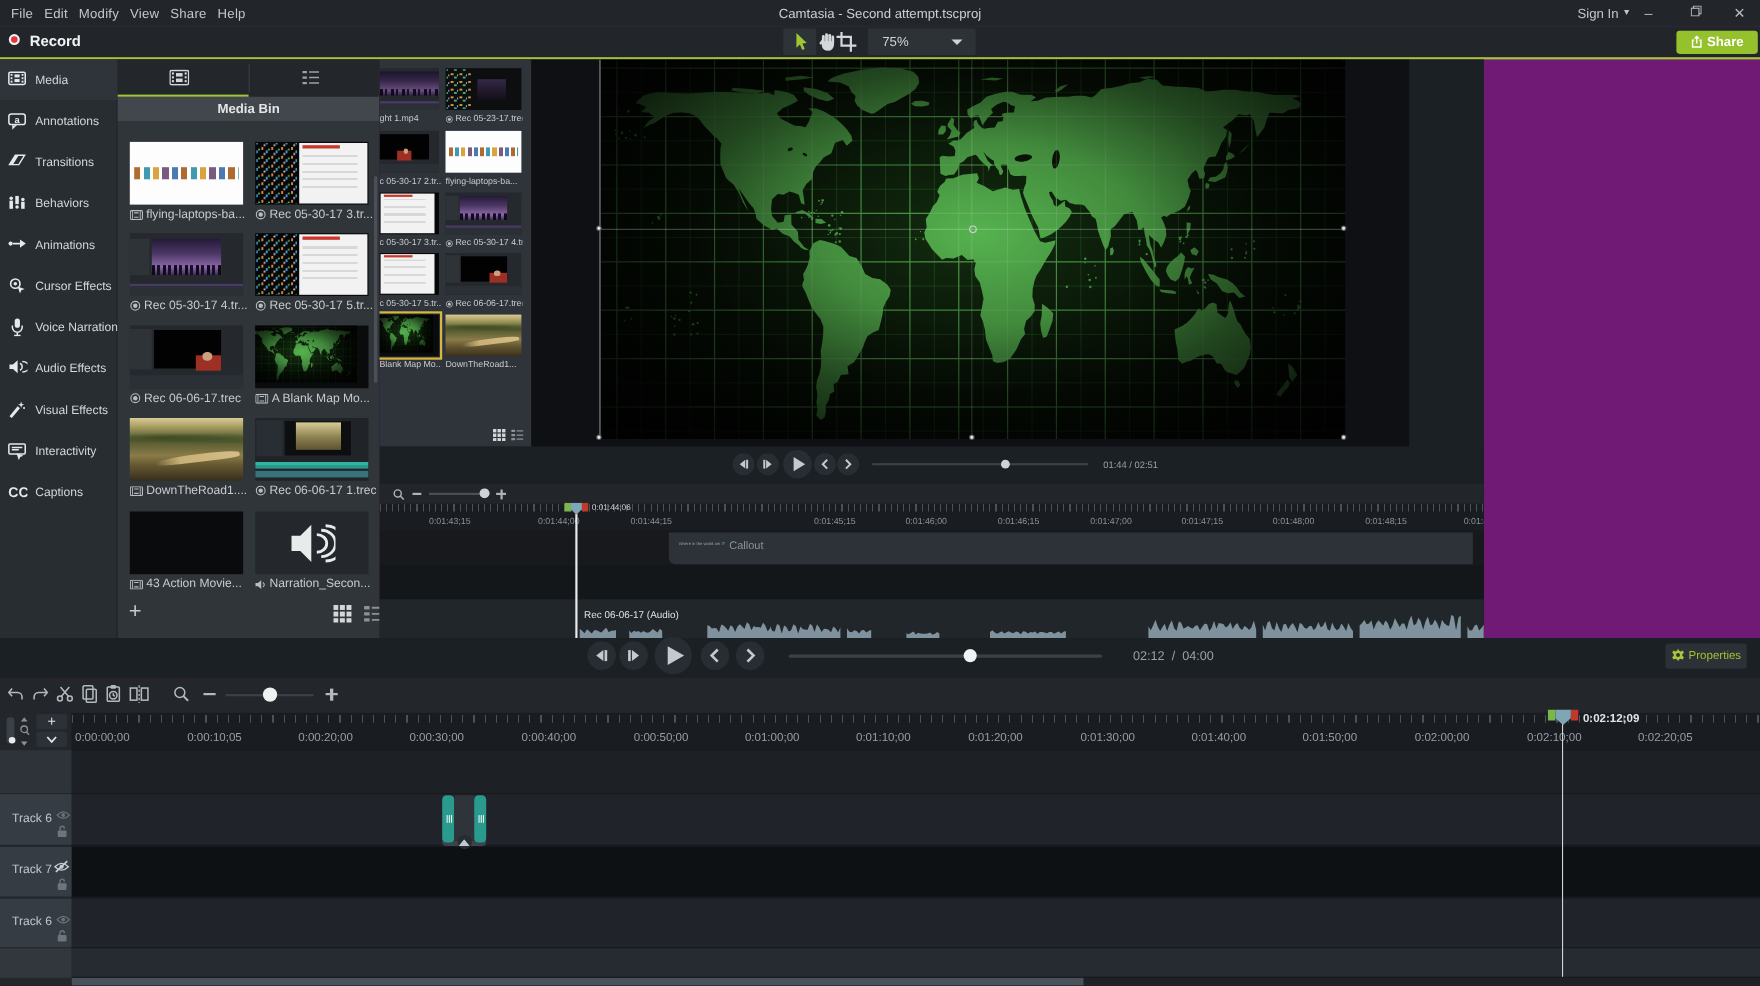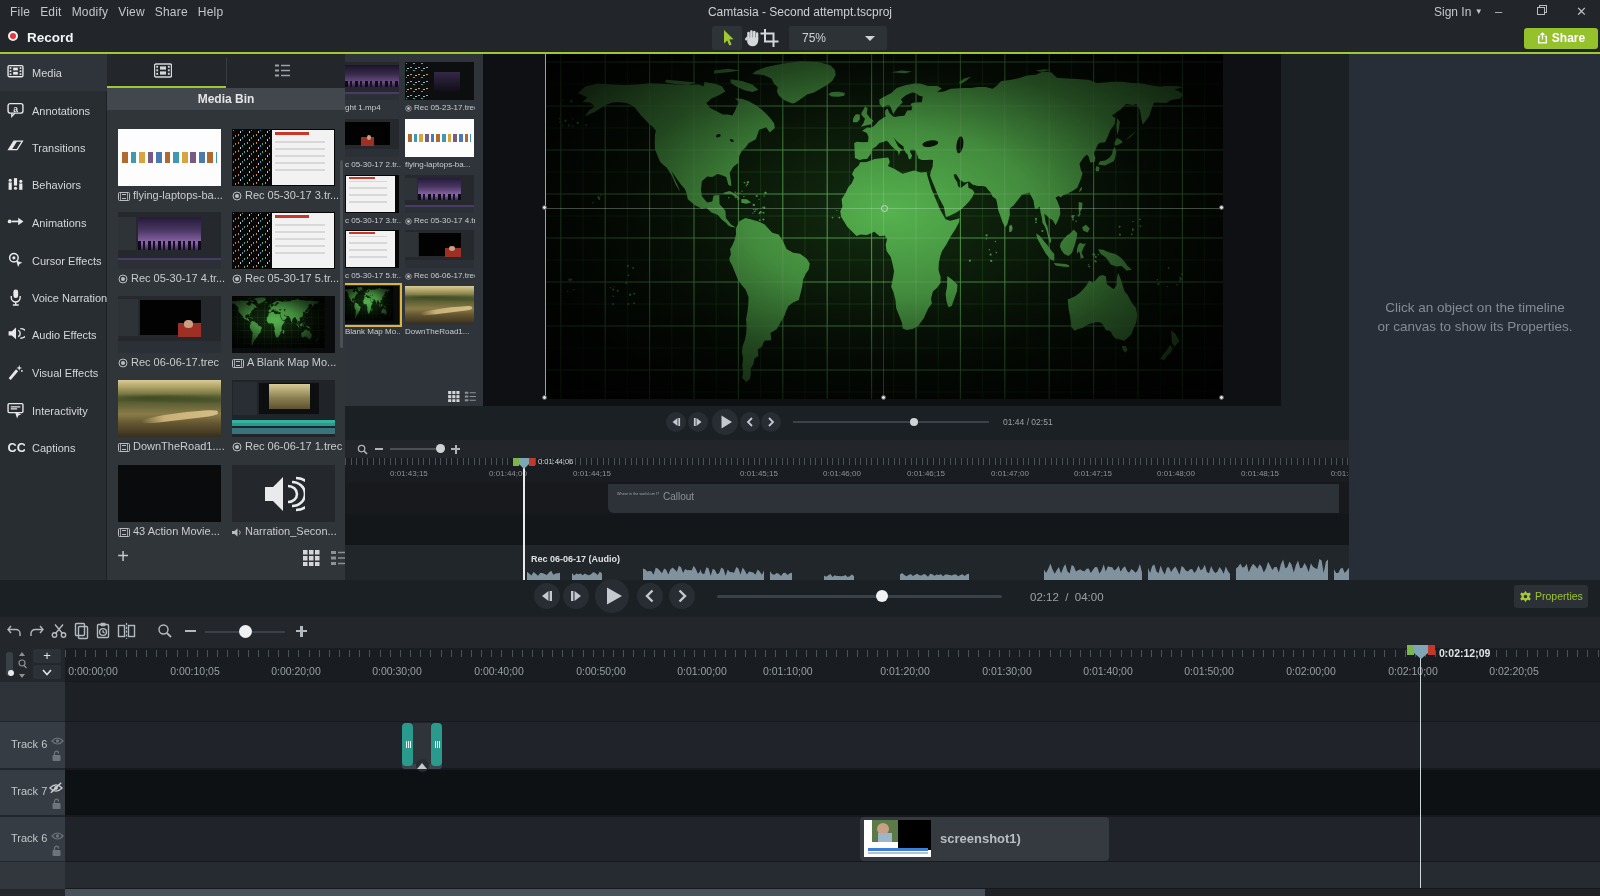--- a/index.html
+++ b/index.html
@@ -696,34 +696,31 @@
  <div style="position:absolute;left:0;top:428px;width:1004px;height:32px;background:#17191c">
    <div style="position:absolute;left:263px;top:2px;width:731px;height:29px;background:#2c3237;border-radius:0 0 0 6px"></div>
    <div style="position:absolute;left:272px;top:10px;font-size:9px;color:#9aa1a7;transform:scale(0.42);transform-origin:0 0;white-space:nowrap">Where in the world am I?</div>
    <div style="position:absolute;left:318px;top:9px;font-size:10px;color:#8b9298">Callout</div>
  </div>
  <div style="position:absolute;left:0;top:460px;width:1004px;height:31px;background:#14171a"></div>
  <div style="position:absolute;left:0;top:491px;width:1004px;height:35px;background:#20262a">
    <svg width="825" height="26" viewBox="0 0 825 26" style="position:absolute;left:179px;top:9px" class="wf">
           <path d="M0,26L3,26L3.0,17.7L5.2,19.5L7.4,21.6L9.6,18.1L11.8,19.8L14.0,21.8L16.2,19.0L18.4,18.9L20.6,20.0L22.8,20.9L25.0,18.6L27.2,16.7L29.4,20.8L31.6,19.5L33.8,19.3L36.0,18.7L36,26L48,26L48.0,19.1L50.1,21.4L52.3,19.5L54.4,20.3L56.6,19.6L58.7,21.2L60.9,19.6L63.0,20.7L65.1,21.3L67.3,20.0L69.4,17.9L71.6,19.3L73.7,20.9L75.9,17.5L78.0,19.5L78,26L119,26L119.0,14.5L121.1,15.2L123.2,17.4L125.3,17.0L127.4,17.2L129.6,20.8L131.7,13.7L133.8,14.6L135.9,16.7L138.0,19.3L140.1,14.4L142.2,15.8L144.3,20.6L146.4,15.6L148.6,13.6L150.7,15.6L152.8,17.8L154.9,11.7L157.0,13.2L159.1,19.0L161.2,15.0L163.3,16.3L165.4,15.9L167.6,16.6L169.7,11.8L171.8,14.9L173.9,19.8L176.0,17.4L176,26L176,26L176.0,15.0L178.1,19.6L180.3,20.0L182.4,13.2L184.5,14.3L186.7,21.8L188.8,14.7L190.9,15.9L193.1,20.2L195.2,19.0L197.3,13.6L199.5,15.0L201.6,21.8L203.7,15.6L205.9,18.0L208.0,18.3L210.1,18.8L212.3,13.0L214.4,14.6L216.5,20.6L218.7,13.5L220.8,16.5L222.9,20.6L225.1,17.6L227.2,17.9L229.3,18.4L231.5,20.8L233.6,15.5L235.7,17.4L237.9,20.8L240.0,16.4L240,26L246,26L246.0,17.2L248.2,20.3L250.4,20.8L252.6,18.9L254.8,19.7L257.0,21.9L259.2,19.0L261.4,18.7L263.6,20.9L265.8,19.3L268.0,18.7L268,26L300,26L300.0,21.6L302.1,22.7L304.3,21.3L306.4,20.1L308.6,22.9L310.7,21.3L312.9,21.9L315.0,22.1L317.1,22.2L319.3,22.0L321.4,20.9L323.6,22.9L325.7,22.3L327.9,20.5L330.0,22.0L330,26L376,26L376.0,20.5L378.2,19.0L380.3,21.0L382.5,22.2L384.6,20.9L386.8,19.9L388.9,22.0L391.1,20.8L393.2,19.8L395.4,21.3L397.6,21.5L399.7,20.0L401.9,20.8L404.0,22.7L406.2,19.8L408.3,20.3L410.5,21.8L412.7,20.5L414.8,21.0L417.0,20.2L419.1,22.2L421.3,20.6L423.4,20.5L425.6,21.1L427.8,21.6L429.9,20.5L432.1,20.6L434.2,22.2L436.4,21.1L438.5,20.2L440.7,22.0L442.8,20.3L445.0,19.7L445,26L520,26L520.0,15.5L522.1,19.0L524.3,14.7L526.4,9.5L528.5,15.6L530.7,19.7L532.8,15.9L534.9,13.0L537.0,19.6L539.2,13.7L541.3,9.9L543.4,17.2L545.6,19.4L547.7,11.0L549.8,12.2L552.0,17.5L554.1,16.2L556.2,15.2L558.3,16.7L560.5,17.3L562.6,14.8L564.7,14.4L566.9,19.0L569.0,15.7L571.1,13.1L573.3,13.2L575.4,19.6L577.5,16.6L579.7,10.3L581.8,17.5L583.9,12.3L586.0,12.9L588.2,13.2L590.3,16.4L592.4,15.0L594.6,11.7L596.7,17.8L598.8,14.1L601.0,12.3L603.1,16.9L605.2,18.7L607.3,15.0L609.5,16.5L611.6,18.8L613.7,16.2L615.9,10.1L618.0,18.4L618,26L624,26L624.0,13.7L626.1,19.1L628.2,12.0L630.3,10.5L632.4,17.2L634.5,19.2L636.6,11.4L638.7,16.9L640.8,20.6L642.9,13.4L645.0,13.2L647.1,18.1L649.2,14.7L651.3,12.4L653.4,16.0L655.5,20.7L657.6,12.1L659.7,13.6L661.8,16.6L663.9,17.5L666.1,15.3L668.2,14.9L670.3,18.9L672.4,16.4L674.5,11.4L676.6,16.2L678.7,15.1L680.8,10.8L682.9,18.1L685.0,19.3L687.1,11.9L689.2,16.6L691.3,19.0L693.4,17.7L695.5,12.9L697.6,15.7L699.7,19.7L701.8,12.4L703.9,16.9L706.0,19.9L706,26L712,26L712.0,14.6L714.1,12.7L716.3,9.6L718.4,13.5L720.6,12.9L722.7,9.8L724.8,18.3L727.0,12.9L729.1,9.8L731.3,12.1L733.4,14.8L735.5,10.2L737.7,12.7L739.8,18.4L742.0,14.4L744.1,7.8L746.2,11.8L748.4,15.9L750.5,12.9L752.7,12.9L754.8,18.4L756.9,10.3L759.1,5.5L761.2,14.3L763.3,13.2L765.5,7.5L767.6,10.7L769.8,18.6L771.9,11.1L774.0,6.4L776.2,14.2L778.3,13.7L780.5,9.1L782.6,12.5L784.7,18.1L786.9,9.3L789.0,12.7L791.2,14.3L793.3,15.1L795.4,4.9L797.6,6.4L799.7,18.9L801.9,7.4L804.0,5.6L804,26L810,26L810.0,15.3L812.1,19.1L814.3,18.9L816.4,14.8L818.6,13.7L820.7,19.1L822.9,16.6L825.0,13.8L825,26L825,26Z"></path>
         </svg>
-   <div style="position:absolute;left:186px;top:9px;font-size:9px;color:#dfe2e4;font-weight:bold">Rec 06-06-17 (Audio)</div>
+   <div style="position:absolute;left:186px;top:9px;font-size:9px;color:#dfe2e4;font-weight:normal">Rec 06-06-17 (Audio)</div>
  </div>
  <div style="position:absolute;left:178px;top:413px;width:2px;height:113px;background:#e8eaec"></div>
  <div style="position:absolute;left:168px;top:402px"><svg width="22" height="12" viewBox="0 0 22 12">
           <rect x="0" y="0" width="6" height="8" fill="#7ab648"></rect>
           <rect x="16" y="0" width="6" height="8" fill="#c0392b"></rect>
           <path d="M6,0 L16,0 L16,6 L11,11 L6,6 Z" fill="#7fa6b5"></path>
         </svg></div>
  <div style="position:absolute;left:193px;top:403px;font-size:7.5px;color:#cfd3d6">0:01:44;06</div>
 </div>
 
-<div class="abs" id="outerprops">
- <div id="prophint">Click an object on the timeline<br>or canvas to show its Properties.</div>
-</div>
 
 <div class="abs" id="playrow">
  <div class="pbtn" style="left:534px;top:3px;width:26px;height:26px">
         <svg width="26" height="26" viewBox="0 0 26 26" style="position:absolute;left:0;top:0">
           <path d="M8,13 L14.5,8 L14.5,18 Z" fill="#c3c9ce"></path>
           <rect x="15.6" y="8" width="2.4" height="10" fill="#c3c9ce"></rect>
         </svg>
       </div>
  <div class="pbtn" style="left:563px;top:3px;width:26px;height:26px">
         <svg width="26" height="26" viewBox="0 0 26 26" style="position:absolute;left:0;top:0">
@@ -796,21 +793,21 @@
 <div class="abs" id="timeline">
  <div id="ruler">
         <div style="position:absolute;left:0;top:2px;width:1535px;height:7px;background:repeating-linear-gradient(90deg,#4a5157 0 1px,transparent 1px 10.15px)"></div>
         <div style="position:absolute;left:-12px;top:17px;width:80px;text-align:center">0:00:00;00</div>
         <div style="position:absolute;left:90px;top:17px;width:80px;text-align:center">0:00:10;05</div>
         <div style="position:absolute;left:191px;top:17px;width:80px;text-align:center">0:00:20;00</div>
         <div style="position:absolute;left:292px;top:17px;width:80px;text-align:center">0:00:30;00</div>
         <div style="position:absolute;left:394px;top:17px;width:80px;text-align:center">0:00:40;00</div>
         <div style="position:absolute;left:496px;top:17px;width:80px;text-align:center">0:00:50;00</div>
         <div style="position:absolute;left:597px;top:17px;width:80px;text-align:center">0:01:00;00</div>
-        <div style="position:absolute;left:698px;top:17px;width:80px;">0:01:10;00</div>
+        <div style="position:absolute;left:698px;top:17px;width:80px;text-align:center">0:01:10;00</div>
         <div style="position:absolute;left:800px;top:17px;width:80px;text-align:center">0:01:20;00</div>
         <div style="position:absolute;left:902px;top:17px;width:80px;text-align:center">0:01:30;00</div>
         <div style="position:absolute;left:1003px;top:17px;width:80px;text-align:center">0:01:40;00</div>
         <div style="position:absolute;left:1104px;top:17px;width:80px;text-align:center">0:01:50;00</div>
         <div style="position:absolute;left:1206px;top:17px;width:80px;text-align:center">0:02:00;00</div>
         <div style="position:absolute;left:1308px;top:17px;width:80px;text-align:center">0:02:10;00</div>
         <div style="position:absolute;left:1409px;top:17px;width:80px;text-align:center">0:02:20;05</div>
       </div>
  <div class="trackrow" style="top:34px;height:39px;background:#1d2126"></div>
  <div class="trackrow" style="top:74px;height:46px;background:#20242a"></div>
@@ -880,31 +877,20 @@
         <div style="position:absolute;left:7.5px;top:18px;width:1px;height:7px;background:#e8f5f3"></div>
   <div style="position:absolute;left:32.5px;top:18px;width:1px;height:7px;background:#e8f5f3"></div>
         <div style="position:absolute;left:34.5px;top:18px;width:1px;height:7px;background:#e8f5f3"></div>
         <div style="position:absolute;left:36.5px;top:18px;width:1px;height:7px;background:#e8f5f3"></div>
   <div style="position:absolute;left:13.5px;top:36px;width:13px;height:13px;border-radius:50%;background:#272c31"></div>
   <svg width="10" height="6" viewBox="0 0 10 6" style="position:absolute;left:15px;top:39.5px">
           <path d="M5,0 L10,6 L0,6 Z" fill="#c3c9ce"></path>
         </svg>
  </div>
 
- <div style="position:absolute;left:860px;top:169px;width:249px;height:44px;background:#343a40;border-radius:4px">
-  <div style="position:absolute;left:4px;top:3px;width:67px;height:37px;background:#fff;overflow:hidden">
-   <div style="position:absolute;left:8px;top:0px;width:26px;height:22px;background:#5a7a4a"></div>
-   <div style="position:absolute;left:13px;top:3px;width:12px;height:12px;border-radius:50%;background:#c9a084"></div>
-   <div style="position:absolute;left:14px;top:13px;width:14px;height:9px;background:#9db6c9"></div>
-   <div style="position:absolute;left:34px;top:0;width:33px;height:30px;background:#000"></div>
-   <div style="position:absolute;left:4px;top:28px;width:60px;height:3px;background:#3d7edb"></div>
-   <div style="position:absolute;left:4px;top:32px;width:60px;height:2px;background:#b8c4cc"></div>
-  </div>
-  <div style="position:absolute;left:80px;top:14px;font-size:13px;font-weight:bold;color:#b9bdc1">screenshot1)</div>
- </div>
 
  <div style="position:absolute;left:1419.5px;top:9px;width:1.5px;height:231px;background:#cfd6da"></div>
 </div>
 <div class="abs" style="left:1407px;top:645px"><svg width="28" height="14" viewBox="0 0 28 14">
         <rect x="0" y="0" width="7" height="10" fill="#7ab648"></rect>
         <rect x="21" y="0" width="7" height="10" fill="#c0392b"></rect>
         <path d="M7,0 L21,0 L21,8 L14,14 L7,8 Z" fill="#7fa6b5"></path>
       </svg></div>
 <div class="abs" style="left:1439px;top:647px;font-size:10.5px;color:#dfe2e4;font-weight:bold">0:02:12;09</div>
 

